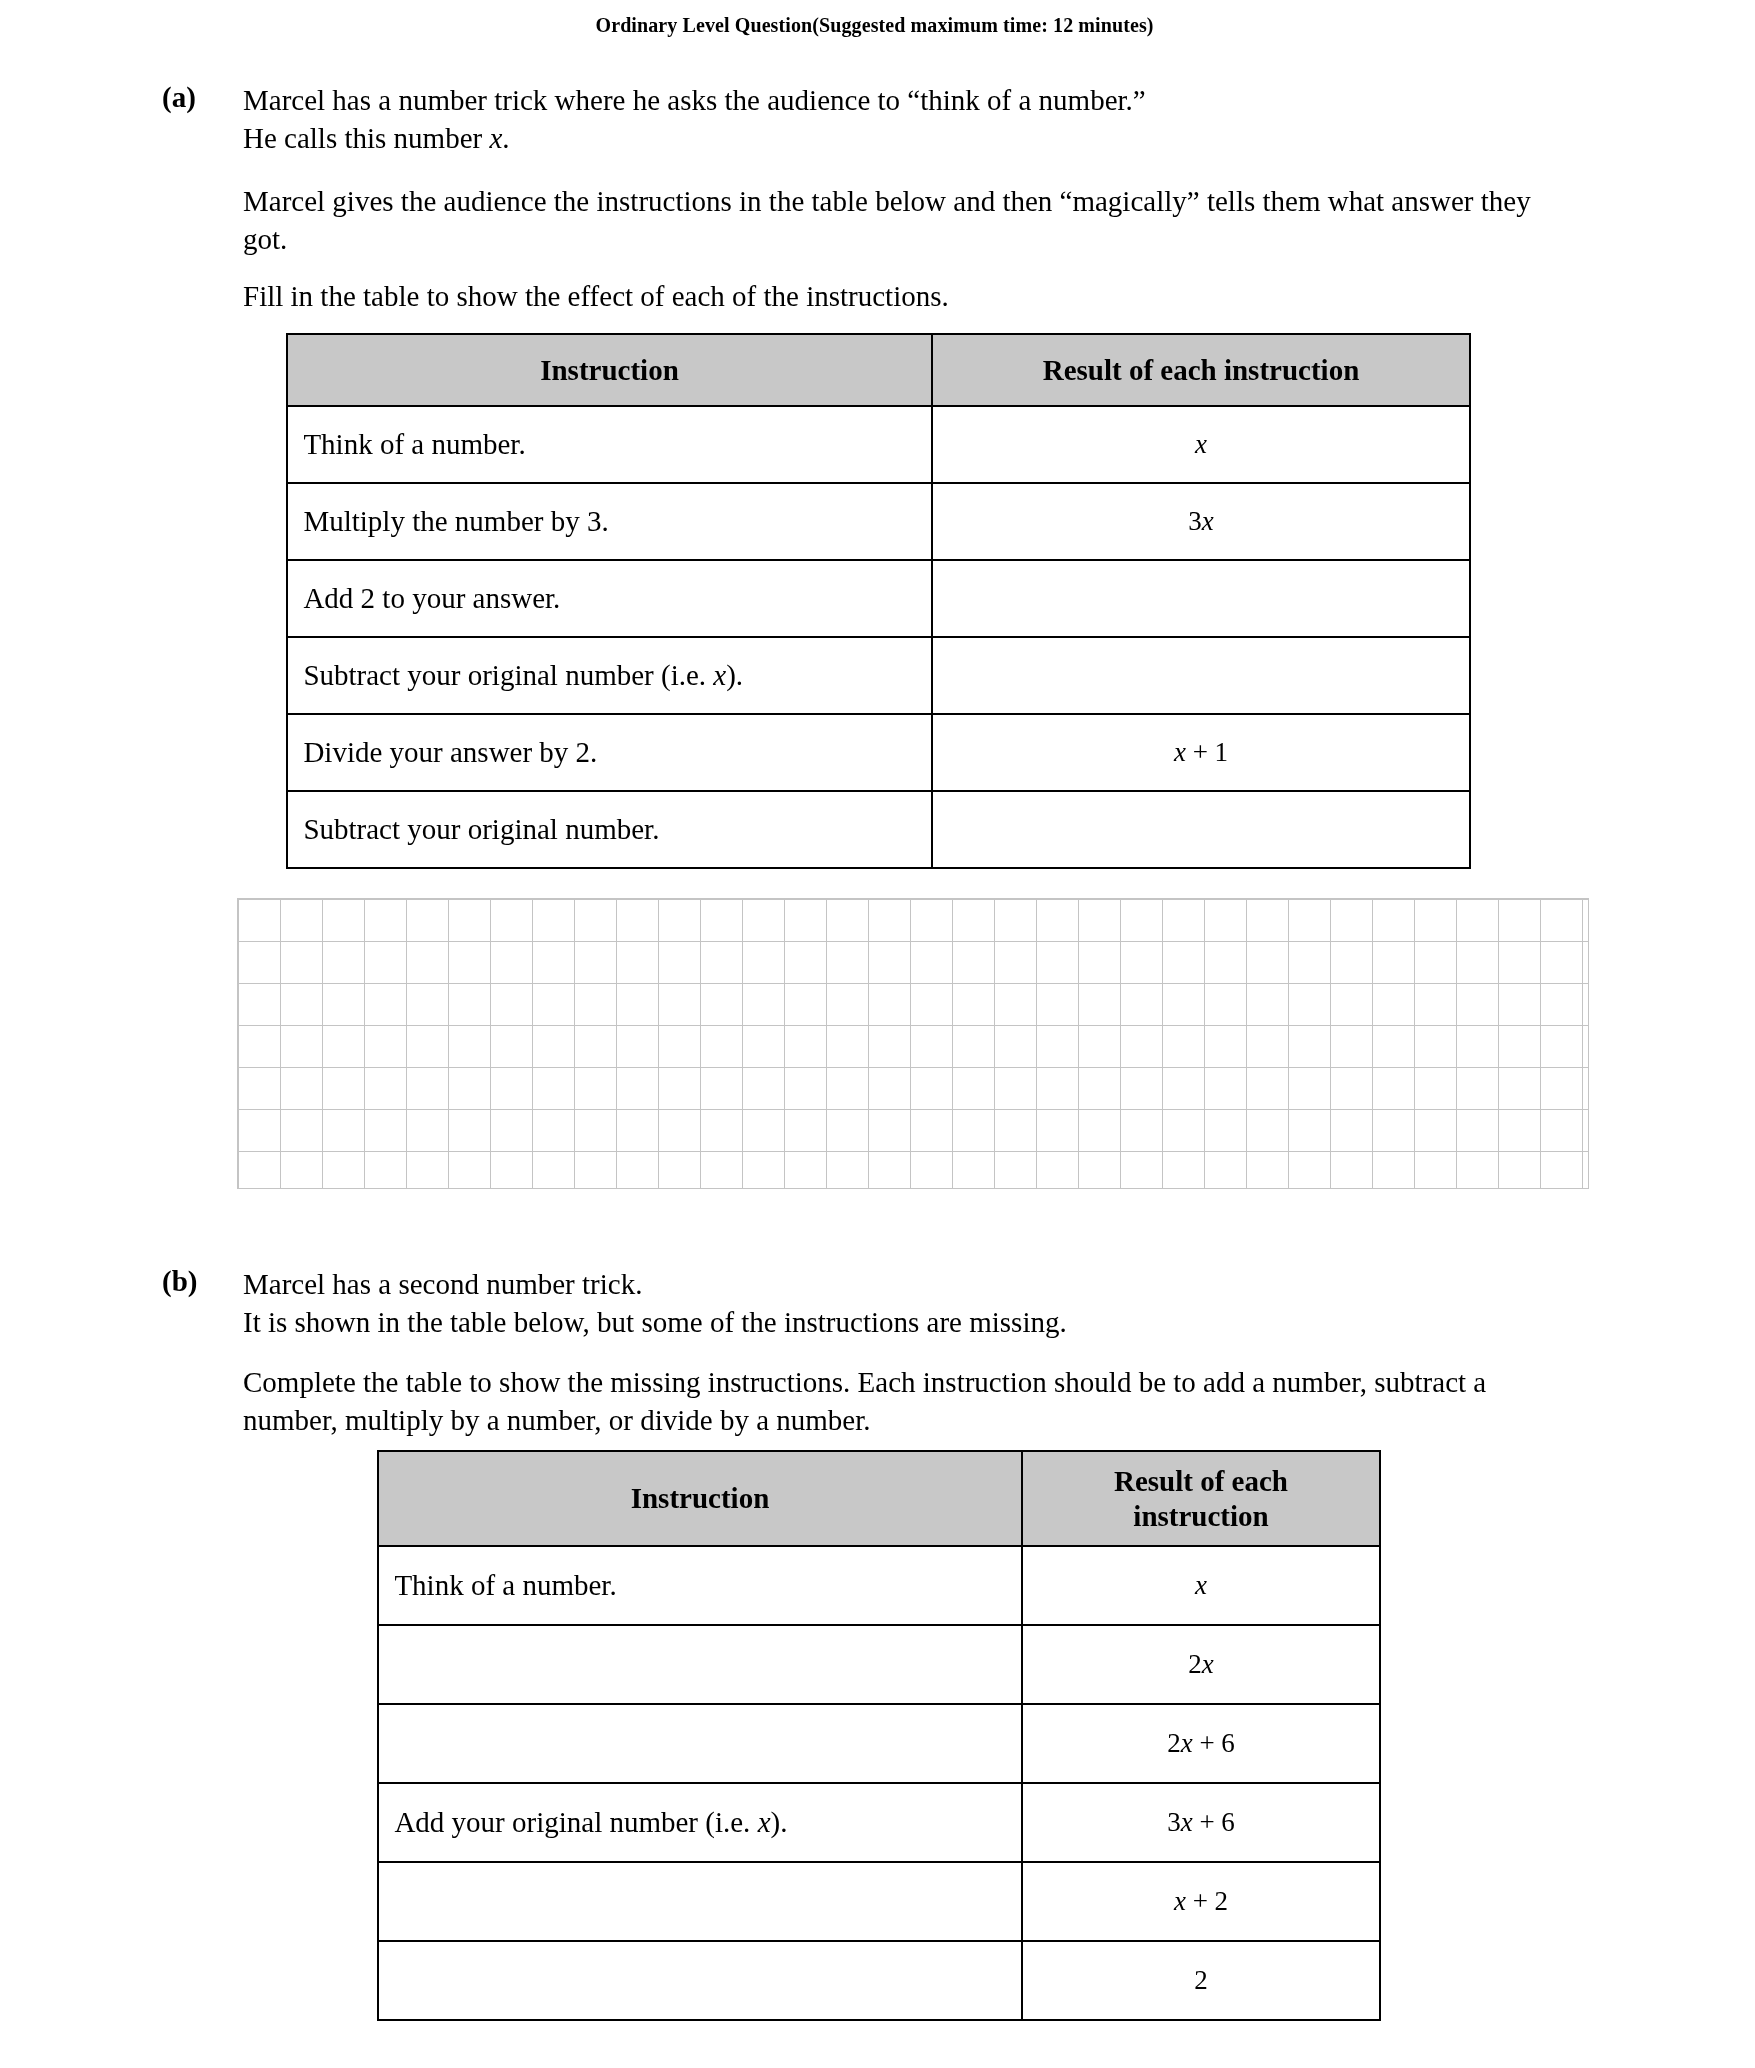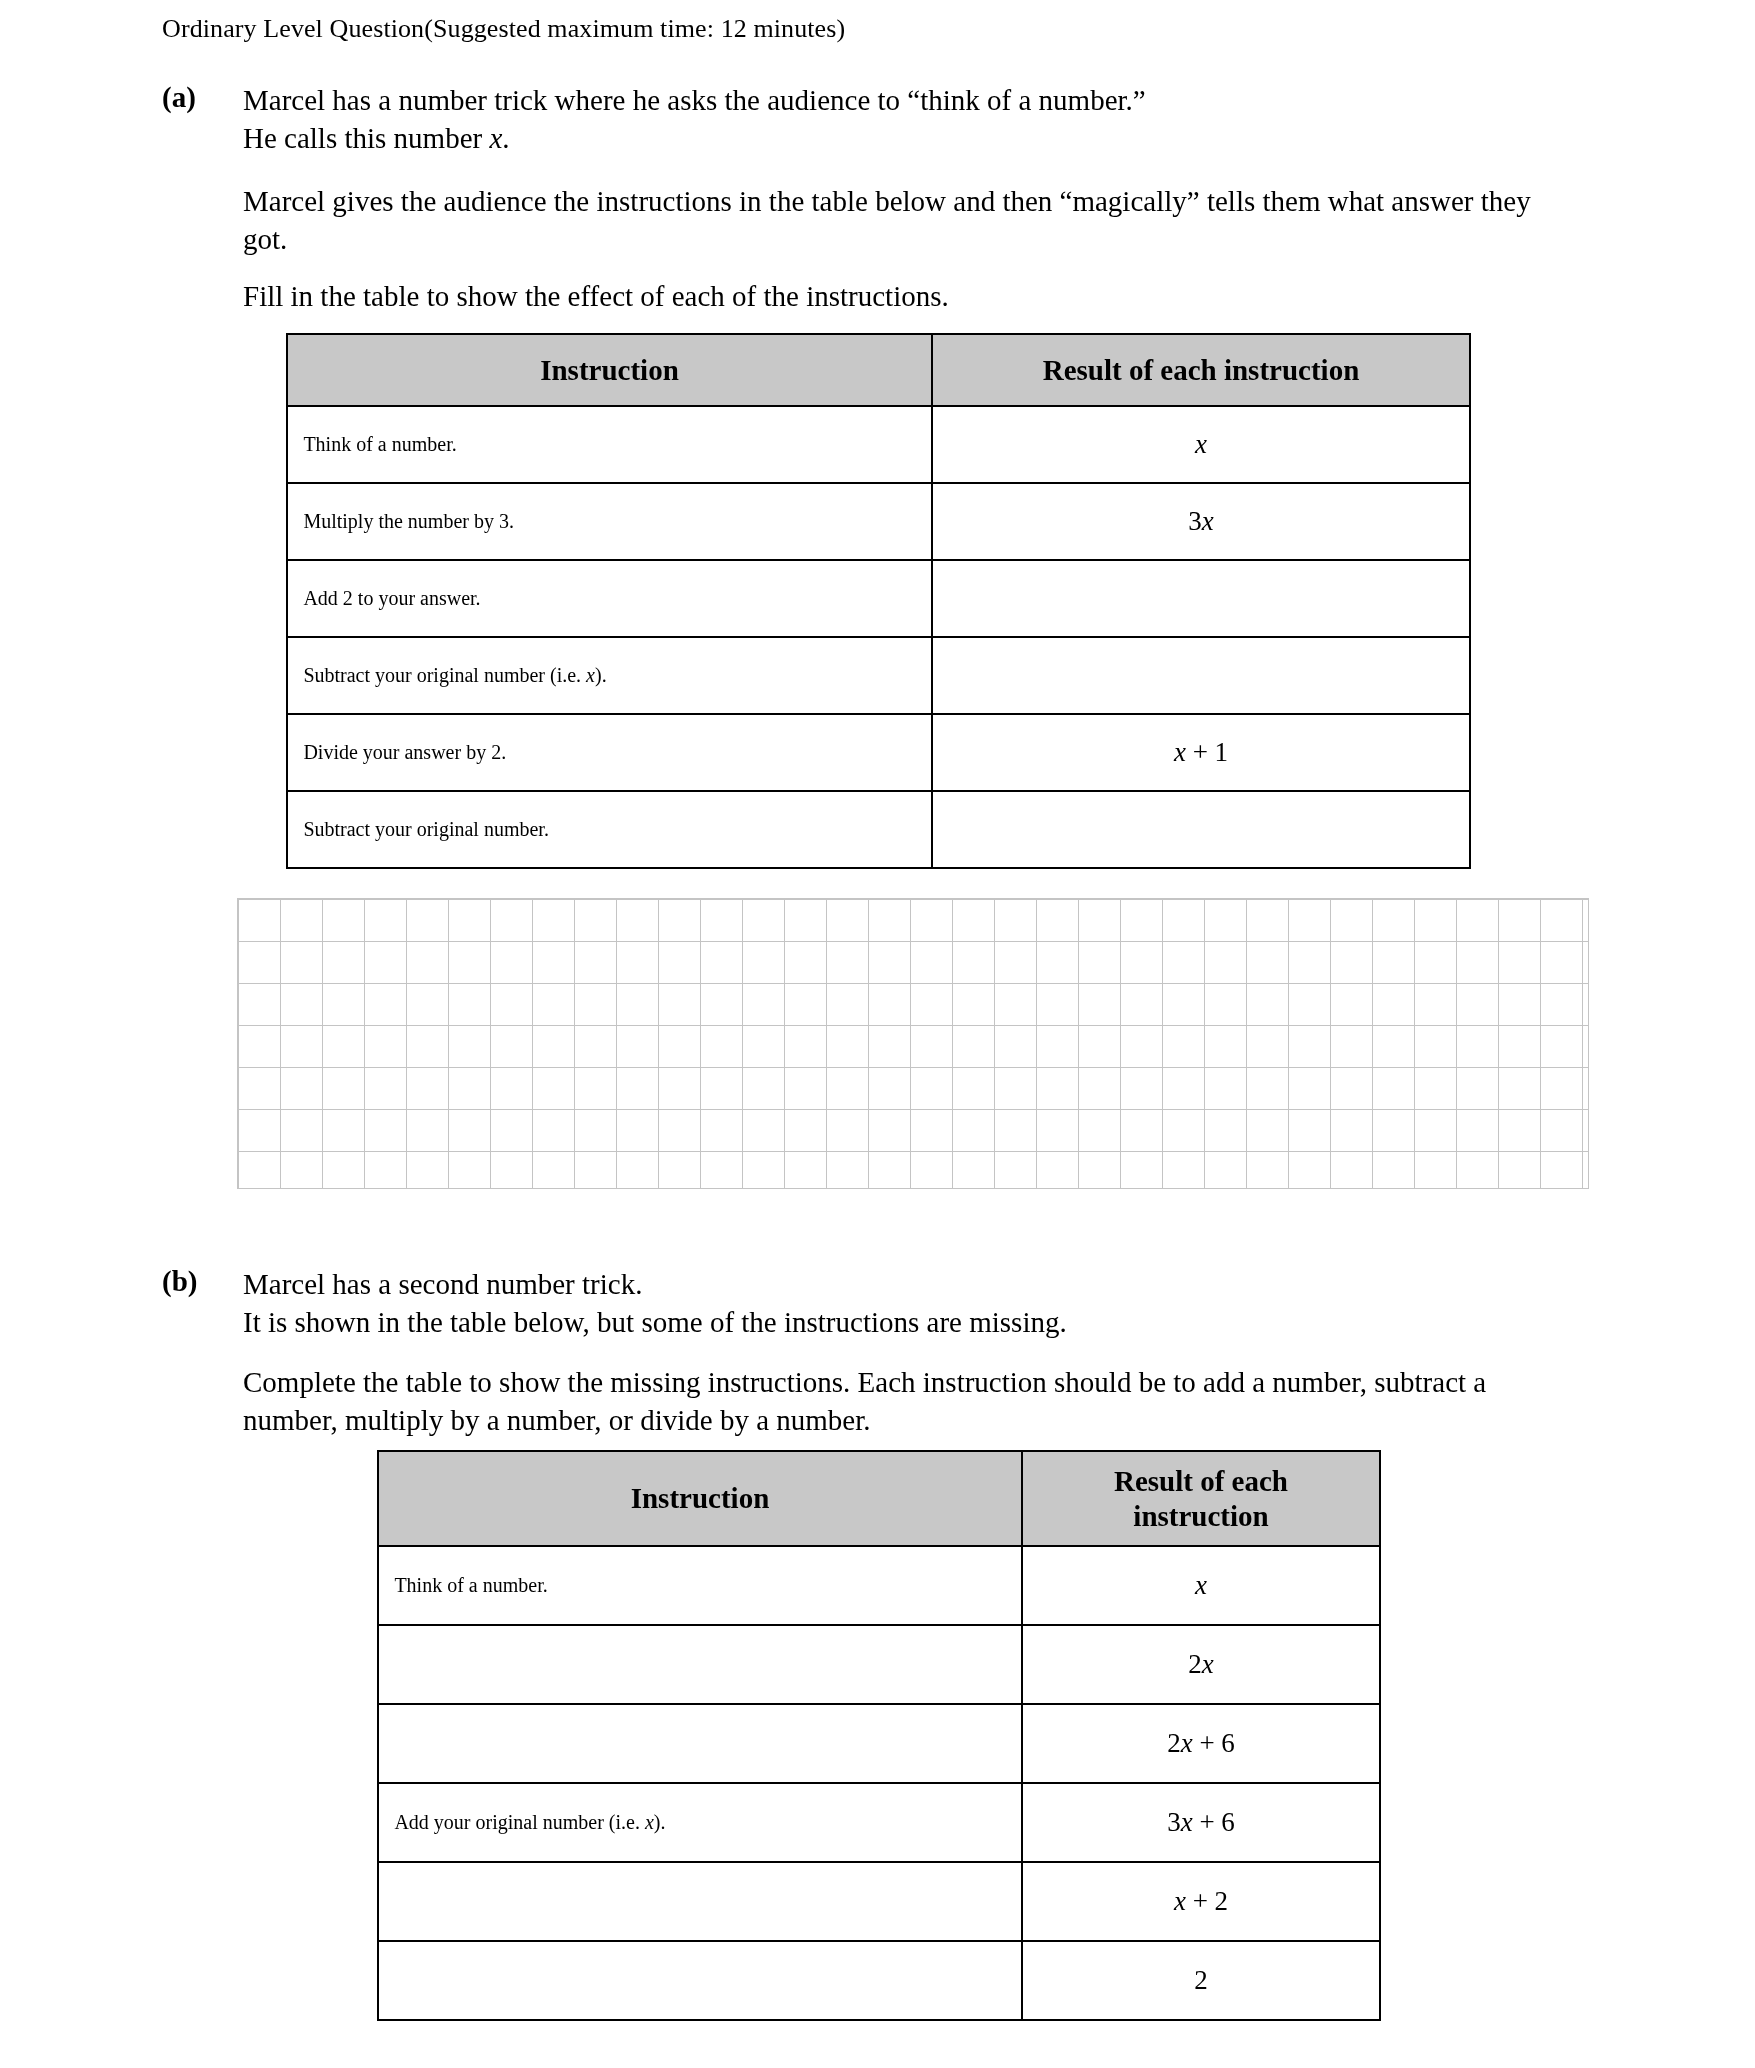--- a/index.html
+++ b/index.html
@@ -23,24 +23,24 @@
     height: 2068px;
   }
 
   
   .hdr-row {
     position: absolute;
     left: 162px;
     top: 13.5px;
     width: 1429px;
     display: flex;
-    justify-content: flex-start;
+    justify-content: center;
     align-items: baseline;
-    font-weight: normal;
-    font-size: 26px;
+    font-weight: bold;
+    font-size: 20px;
     letter-spacing: 0.1px;
   }
   .hdr-left { white-space: nowrap; }
   .hdr-right { white-space: nowrap; padding-right: 3.9px; }
 
   
   .part-label {
     position: absolute;
     font-weight: bold;
     font-size: 29px;
@@ -67,21 +67,21 @@
   }
   .qtable th {
     background: #c8c8c8;
     font-weight: bold;
     font-size: 29px;
     text-align: center;
     line-height: 1.2;
   }
   .qtable td.instr {
     text-align: left;
-    font-size: 20px;
+    font-size: 29px;
     padding-left: 15.4px;
   }
   .qtable td.result {
     text-align: center;
     font-size: 27px;
   }
   .result .expr { font-style: normal; white-space: nowrap; }
   .result .expr .v { font-style: italic; }
 
   

